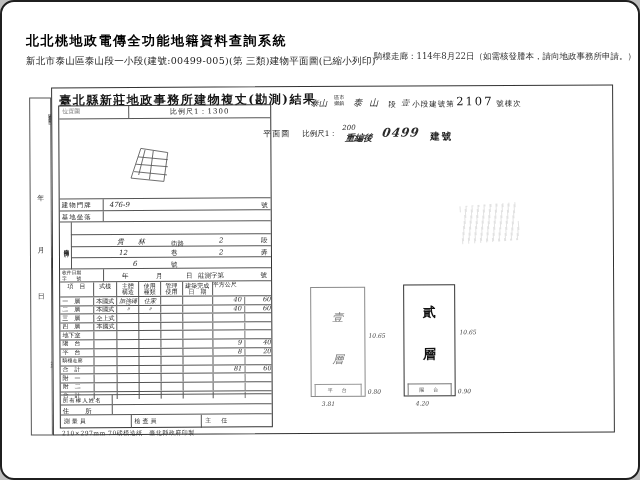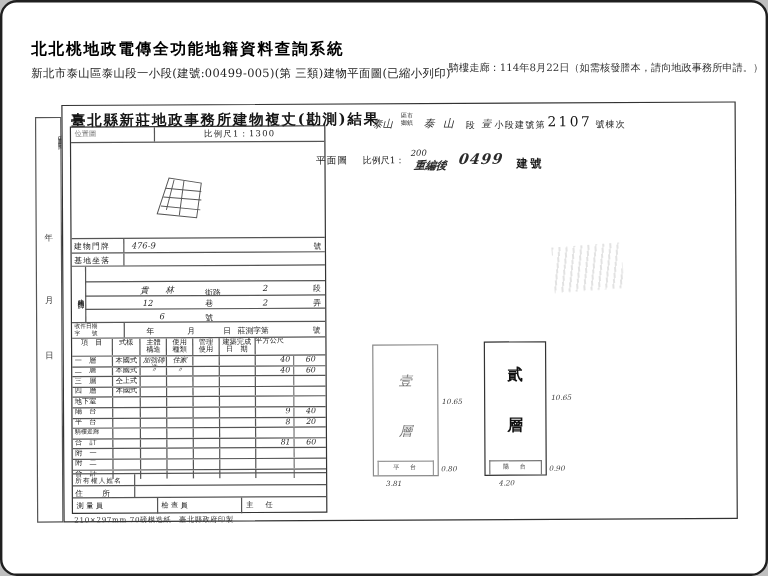--- a/index.html
+++ b/index.html
@@ -63,21 +63,21 @@
   .atable{position:absolute;top:175px;left:0;right:0;}
   .ar{display:flex;height:8.6px;border-top:0.8px solid #555;box-sizing:border-box;overflow:hidden;}
   .ar.hdr{height:15px;}
   .ac{border-right:0.8px solid #555;box-sizing:border-box;font-size:6px;line-height:1.1;
       overflow:hidden;white-space:pre-line;text-align:center;padding-top:0.5px;color:#222;}
   .c0{width:34px;text-align:left;padding-left:2px;}
   .c1{width:24px}.c2{width:22px}.c3{width:22px}.c4{width:22px}.c5{width:30px}
   .c6{width:59px;border-right:none;display:flex;padding-top:0;}
   .hw{font-style:italic;color:#2b2b2b;}
   .a1{width:32px;text-align:right;border-right:0.6px solid #777;padding-right:2px;box-sizing:border-box;font-size:6.5px;}
-  .a2{flex:1;text-align:center;padding-left:2px;font-size:6.5px;}
+  .a2{flex:1;text-align:right;padding-left:2px;font-size:6.5px;}
   #r-owner{top:288.2px;height:10px}
   #r-addr{top:298.2px;height:10px}
   #r-sign{top:308.2px;height:13.5px;display:flex;}
   .lab2{width:52px;}
   .signcell{flex:1;border-right:0.8px solid #555;font-size:6px;padding:2px 0 0 3px;box-sizing:border-box;letter-spacing:2px;color:#222;}
   .signcell:last-child{border-right:none;}
   .foot-note{left:8px;top:341px;font-size:6px;letter-spacing:0.5px;color:#333;}
   
   .rect{position:absolute;box-sizing:border-box;}
   .rect-l{left:257px;top:200px;width:55px;height:110px;border:1px solid #8a8a8a;}

